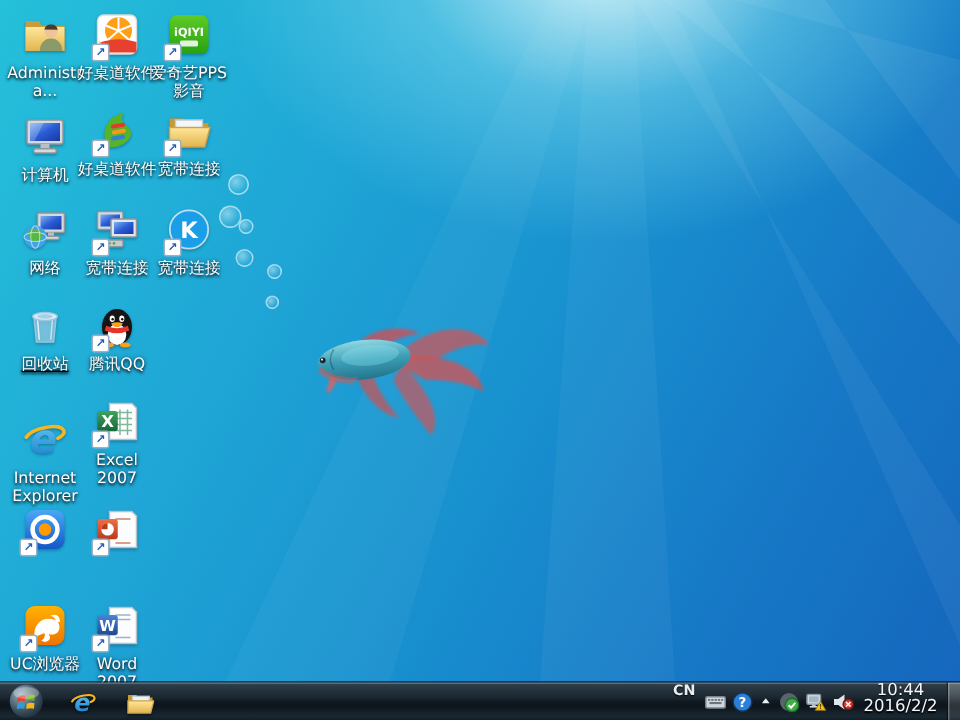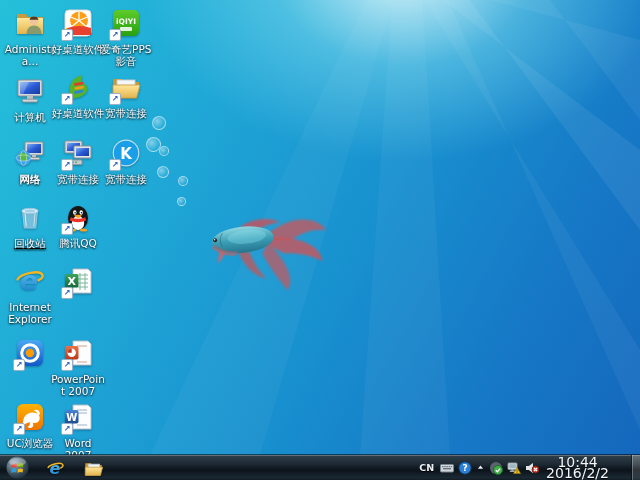--- a/index.html
+++ b/index.html
@@ -26,26 +26,26 @@
     text-shadow:0 1px 2px rgba(0,0,0,.85),0 0 3px rgba(0,20,40,.6);word-break:break-word;}
 
   
   #taskbar{position:absolute;left:0;bottom:0;width:640px;height:25px;
     background:linear-gradient(#566672 0%, #2e3c47 6%, #1b2730 40%, #101821 52%, #0d141b 62%, #1a2832 90%, #131d25 100%);
     box-shadow:inset 0 1px 0 rgba(255,255,255,.14), 0 -1px 0 rgba(0,0,0,.55);}
   #start{position:absolute;left:6px;top:1px;width:23px;height:23px;border:none;background:transparent;padding:0;cursor:pointer;}
   #start svg{width:23px;height:23px;display:block;}
   .pbtn{position:absolute;top:1px;width:30px;height:23px;border:none;background:transparent;padding:0;cursor:pointer;}
   .pbtn svg{width:19px;height:19px;display:block;margin:2px auto 0;filter:drop-shadow(0 1px 1px rgba(0,0,0,.5));}
-  #tray{position:absolute;right:0;top:0;height:25px;display:flex;align-items:center;}
+  #tray{position:absolute;right:0;top:0;height:25px;display:flex;}
   #lang{color:#e9eef2;font-size:9.5px;font-weight:bold;padding:0 4px;cursor:pointer;text-shadow:0 1px 1px #000;}
   .tbtn{border:none;background:transparent;padding:0 2px;cursor:pointer;height:25px;display:flex;align-items:center;}
   .tbtn svg{width:14px;height:14px;display:block;}
   .tbtn.small svg{width:9px;height:9px;}
-  #clock{color:#f2f6f9;font-size:14px;line-height:10.5px;text-align:center;padding:0 22px 0 5px;cursor:pointer;
+  #clock{color:#f2f6f9;font-size:11px;line-height:10.5px;text-align:center;padding:0 6px 0 5px;cursor:pointer;
     text-shadow:0 1px 1px #000;}
   #showdesk{width:8px;height:25px;cursor:pointer;border-left:1px solid rgba(0,0,0,.7);
     background:linear-gradient(rgba(255,255,255,.25),rgba(255,255,255,.07));
     box-shadow:inset 1px 0 0 rgba(255,255,255,.28);}
 </style>
 </head>
 <body>
 
 <svg width="0" height="0" style="position:absolute">
   <defs>
@@ -386,21 +386,21 @@
   </div>
       <div class="dicon" style="left: 98px; top: 70px;">
     <div class="glyph">
       <svg class="gsvg">
             <use href="#sym-tools-folder"></use>
           </svg>
       <span class="scut">↗</span>
     </div>
     <div class="dlabel">宽带连接</div>
   </div>
-      <div class="dicon" style="left: 2px; top: 136px; font-weight: bold;">
+      <div class="dicon" style="left: 2px; top: 136px;">
     <div class="glyph">
       <svg class="gsvg">
             <use href="#sym-network"></use>
           </svg>
 
     </div>
     <div class="dlabel">网络</div>
   </div>
       <div class="dicon" style="left: 50px; top: 136px;">
     <div class="glyph">
@@ -431,53 +431,53 @@
   </div>
       <div class="dicon" style="left: 50px; top: 200px;">
     <div class="glyph">
       <svg class="gsvg">
             <use href="#sym-qq"></use>
           </svg>
       <span class="scut">↗</span>
     </div>
     <div class="dlabel">腾讯QQ</div>
   </div>
-      <div class="dicon" style="left: 2px; top: 264px;">
+      <div class="dicon" style="left: 2px; top: 276px;">
     <div class="glyph">
       <svg class="gsvg">
             <use href="#sym-ie"></use>
           </svg>
 
     </div>
     <div class="dlabel">Internet Explorer</div>
   </div>
       <div class="dicon" style="left: 50px; top: 264px;">
     <div class="glyph">
       <svg class="gsvg">
             <use href="#sym-excel"></use>
           </svg>
       <span class="scut">↗</span>
     </div>
+    <div class="dlabel">Excel 2007</div>
   </div>
       <div class="dicon" style="left: 2px; top: 336px;">
     <div class="glyph">
       <svg class="gsvg">
             <use href="#sym-pptv"></use>
           </svg>
       <span class="scut">↗</span>
     </div>
   </div>
       <div class="dicon" style="left: 50px; top: 336px;">
     <div class="glyph">
       <svg class="gsvg">
             <use href="#sym-powerpoint"></use>
           </svg>
       <span class="scut">↗</span>
     </div>
-    <div class="dlabel">PowerPoint 2007</div>
   </div>
       <div class="dicon" style="left: 2px; top: 400px;">
     <div class="glyph">
       <svg class="gsvg">
             <use href="#sym-uc"></use>
           </svg>
       <span class="scut">↗</span>
     </div>
     <div class="dlabel">UC浏览器</div>
   </div>

